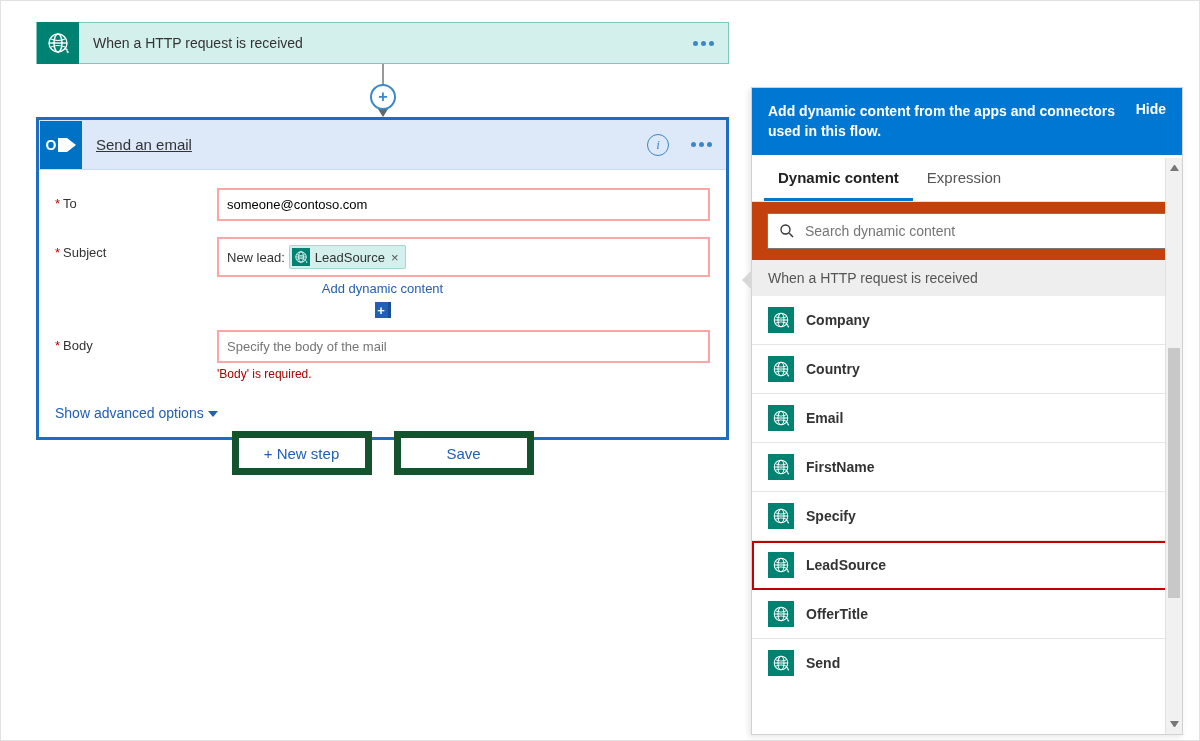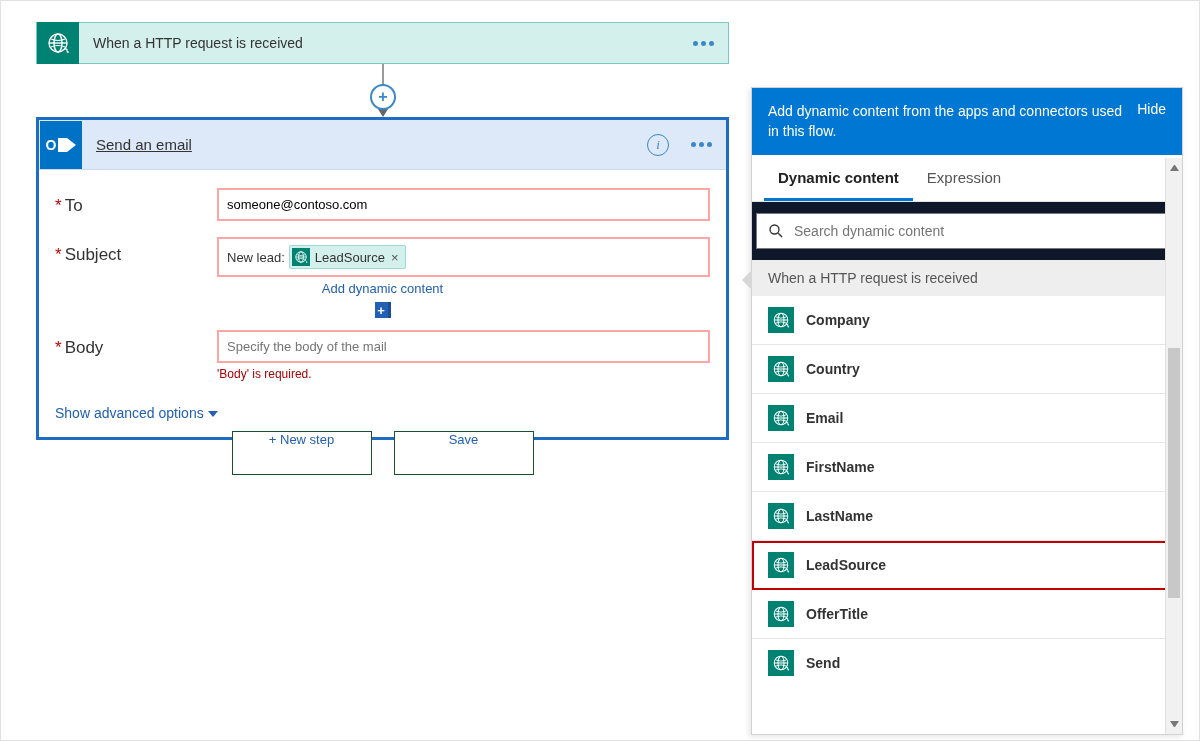--- a/index.html
+++ b/index.html
@@ -54,21 +54,21 @@
   .outlook-flag:before{content:"";position:absolute;right:0;top:0;border-top:7px solid #0072c6;border-left:9px solid transparent;}
   .outlook-flag:after{content:"";position:absolute;right:0;bottom:0;border-bottom:7px solid #0072c6;border-left:9px solid transparent;}
   .action-title { margin-left:14px; font-size:15px; color:#333; flex:1;text-decoration:underline; }
   .info-circle {
     width:22px;height:22px;border:1.5px solid #3a87c9;border-radius:50%;
     display:flex;align-items:center;justify-content:center;color:#3a87c9;font-style:italic;
     font-family:Georgia,serif; margin-right:22px; font-size:13px;
   }
   .action-body { padding: 18px 16px 16px 16px; }
   .field-row { display:flex; align-items:flex-start; margin-bottom:4px; }
-  .field-label { width:162px; padding-top:8px; font-size:17px; color:#333; }
+  .field-label { width:162px; padding-top:8px; font-size:13px; color:#333; }
   .field-req { color:#c10000; margin-right:3px; }
   .field-input {
     flex:1; border:2px solid #fca5a5; min-height:33px; padding:6px 8px; font-size:13px; color:#333;
     display:flex; align-items:center; flex-wrap:wrap;
   }
   .field-input input { border:none; outline:none; font-size:13px; flex:1; min-width:60px; }
   .field-input .placeholder { color:#4d7c0f; }
   .token {
     display:inline-flex; align-items:center; background:#d4f0ed; border:1px solid #9ed9d2;
     padding:2px 6px 2px 2px; margin-left:4px; border-radius:2px; font-size:13px; color:#333;
@@ -80,38 +80,38 @@
   .sub-note { margin-left:162px; font-size:12px; color:#a80000; margin-top:2px; margin-bottom:10px; }
   .add-dc-link { text-align:right; font-size:13px; color:#2260b3; margin:3px 0 12px 0; display:flex; justify-content:flex-end; align-items:center; gap:6px;flex-direction:column;}
   .add-dc-plus{ width:16px;height:16px;background:#2260b3;color:#fff;font-weight:bold;display:flex;align-items:center;justify-content:center;font-size:13px; border-right:3px solid #1a4d92;}
   .adv-link { color:#2260b3; font-size:14px; display:flex; align-items:center; gap:4px; cursor:pointer; margin-top:24px;}
   .chevron-down{ width:0;height:0;border-left:5px solid transparent;border-right:5px solid transparent;border-top:6px solid #2260b3; transform:translateY(1px);}
   
   .btn-row{
     position:absolute; left:35px; top:430px; width:693px; display:flex; justify-content:center; gap:22px;
   }
   .btn{
-    width:140px;height:44px;border:1px solid #14532d;background:#fff;color:#2260b3;
-    display:flex;align-items:flex-start;justify-content:center;font-size:13px;cursor:pointer;gap:5px;
+    width:140px;height:44px;border:7px solid #14532d;background:#fff;color:#2260b3;
+    display:flex;align-items:center;justify-content:center;font-size:15px;cursor:pointer;gap:5px;
   }
 
   
   .dc-panel{
     position:absolute; left:750px; top:86px; width:432px; height:648px;
     background:#fff; border:1px solid #d2d2d2; box-shadow:-2px 2px 6px rgba(0,0,0,0.1);
   }
   .dc-blue{
-    background:#0077d3; color:#fff; padding:13px 16px 13px 16px; display:flex; align-items:flex-start;
+    background:#0077d3; color:#fff; padding:13px 16px 13px 16px; display:flex; align-items:flex-start;font-weight:bold;
   }
   .dc-blue-text{ font-size:14px; line-height:1.45; flex:1; }
   .dc-hide{ font-size:14px; margin-left:12px; cursor:pointer; }
   .dc-tabs{ display:flex; border-bottom:1px solid #e3e3e3; padding:0 12px; }
   .dc-tab{ padding:14px 14px 12px 14px; font-size:15px; color:#555; cursor:pointer; }
   .dc-tab.active{ color:#222; font-weight:600; border-bottom:3px solid #0077d3; }
-  .dc-searchwrap{ background:#0f172a; padding:11px 4px; }
+  .dc-searchwrap{ background:#c2410c; padding:11px 15px; }
   .dc-search{
     background:#fff; border:1px solid #777; height:36px; display:flex; align-items:center; padding:0 10px; gap:9px;
   }
   .dc-search input{ border:none; outline:none; flex:1; font-size:14px; }
   .dc-group{
     background:#eeeeee; padding:10px 16px; font-size:14px; color:#555;
   }
   .dc-list{ overflow:auto; }
   .dc-item{
     display:flex; align-items:center; padding:11px 16px; border-bottom:1px solid #e6e6e6; gap:12px; cursor:pointer;
@@ -294,21 +294,21 @@
             </svg>
           </span>
           <span class="label">FirstName</span>
         </div>
         <div class="dc-item">
           <span class="mini-icon">
             <svg width="18" height="18">
               <use href="#globe"></use>
             </svg>
           </span>
-          <span class="label">LastName</span>
+          <span class="label">Specify</span>
         </div>
         <div class="dc-item highlight">
           <span class="mini-icon">
             <svg width="18" height="18">
               <use href="#globe"></use>
             </svg>
           </span>
           <span class="label">LeadSource</span>
         </div>
         <div class="dc-item">

